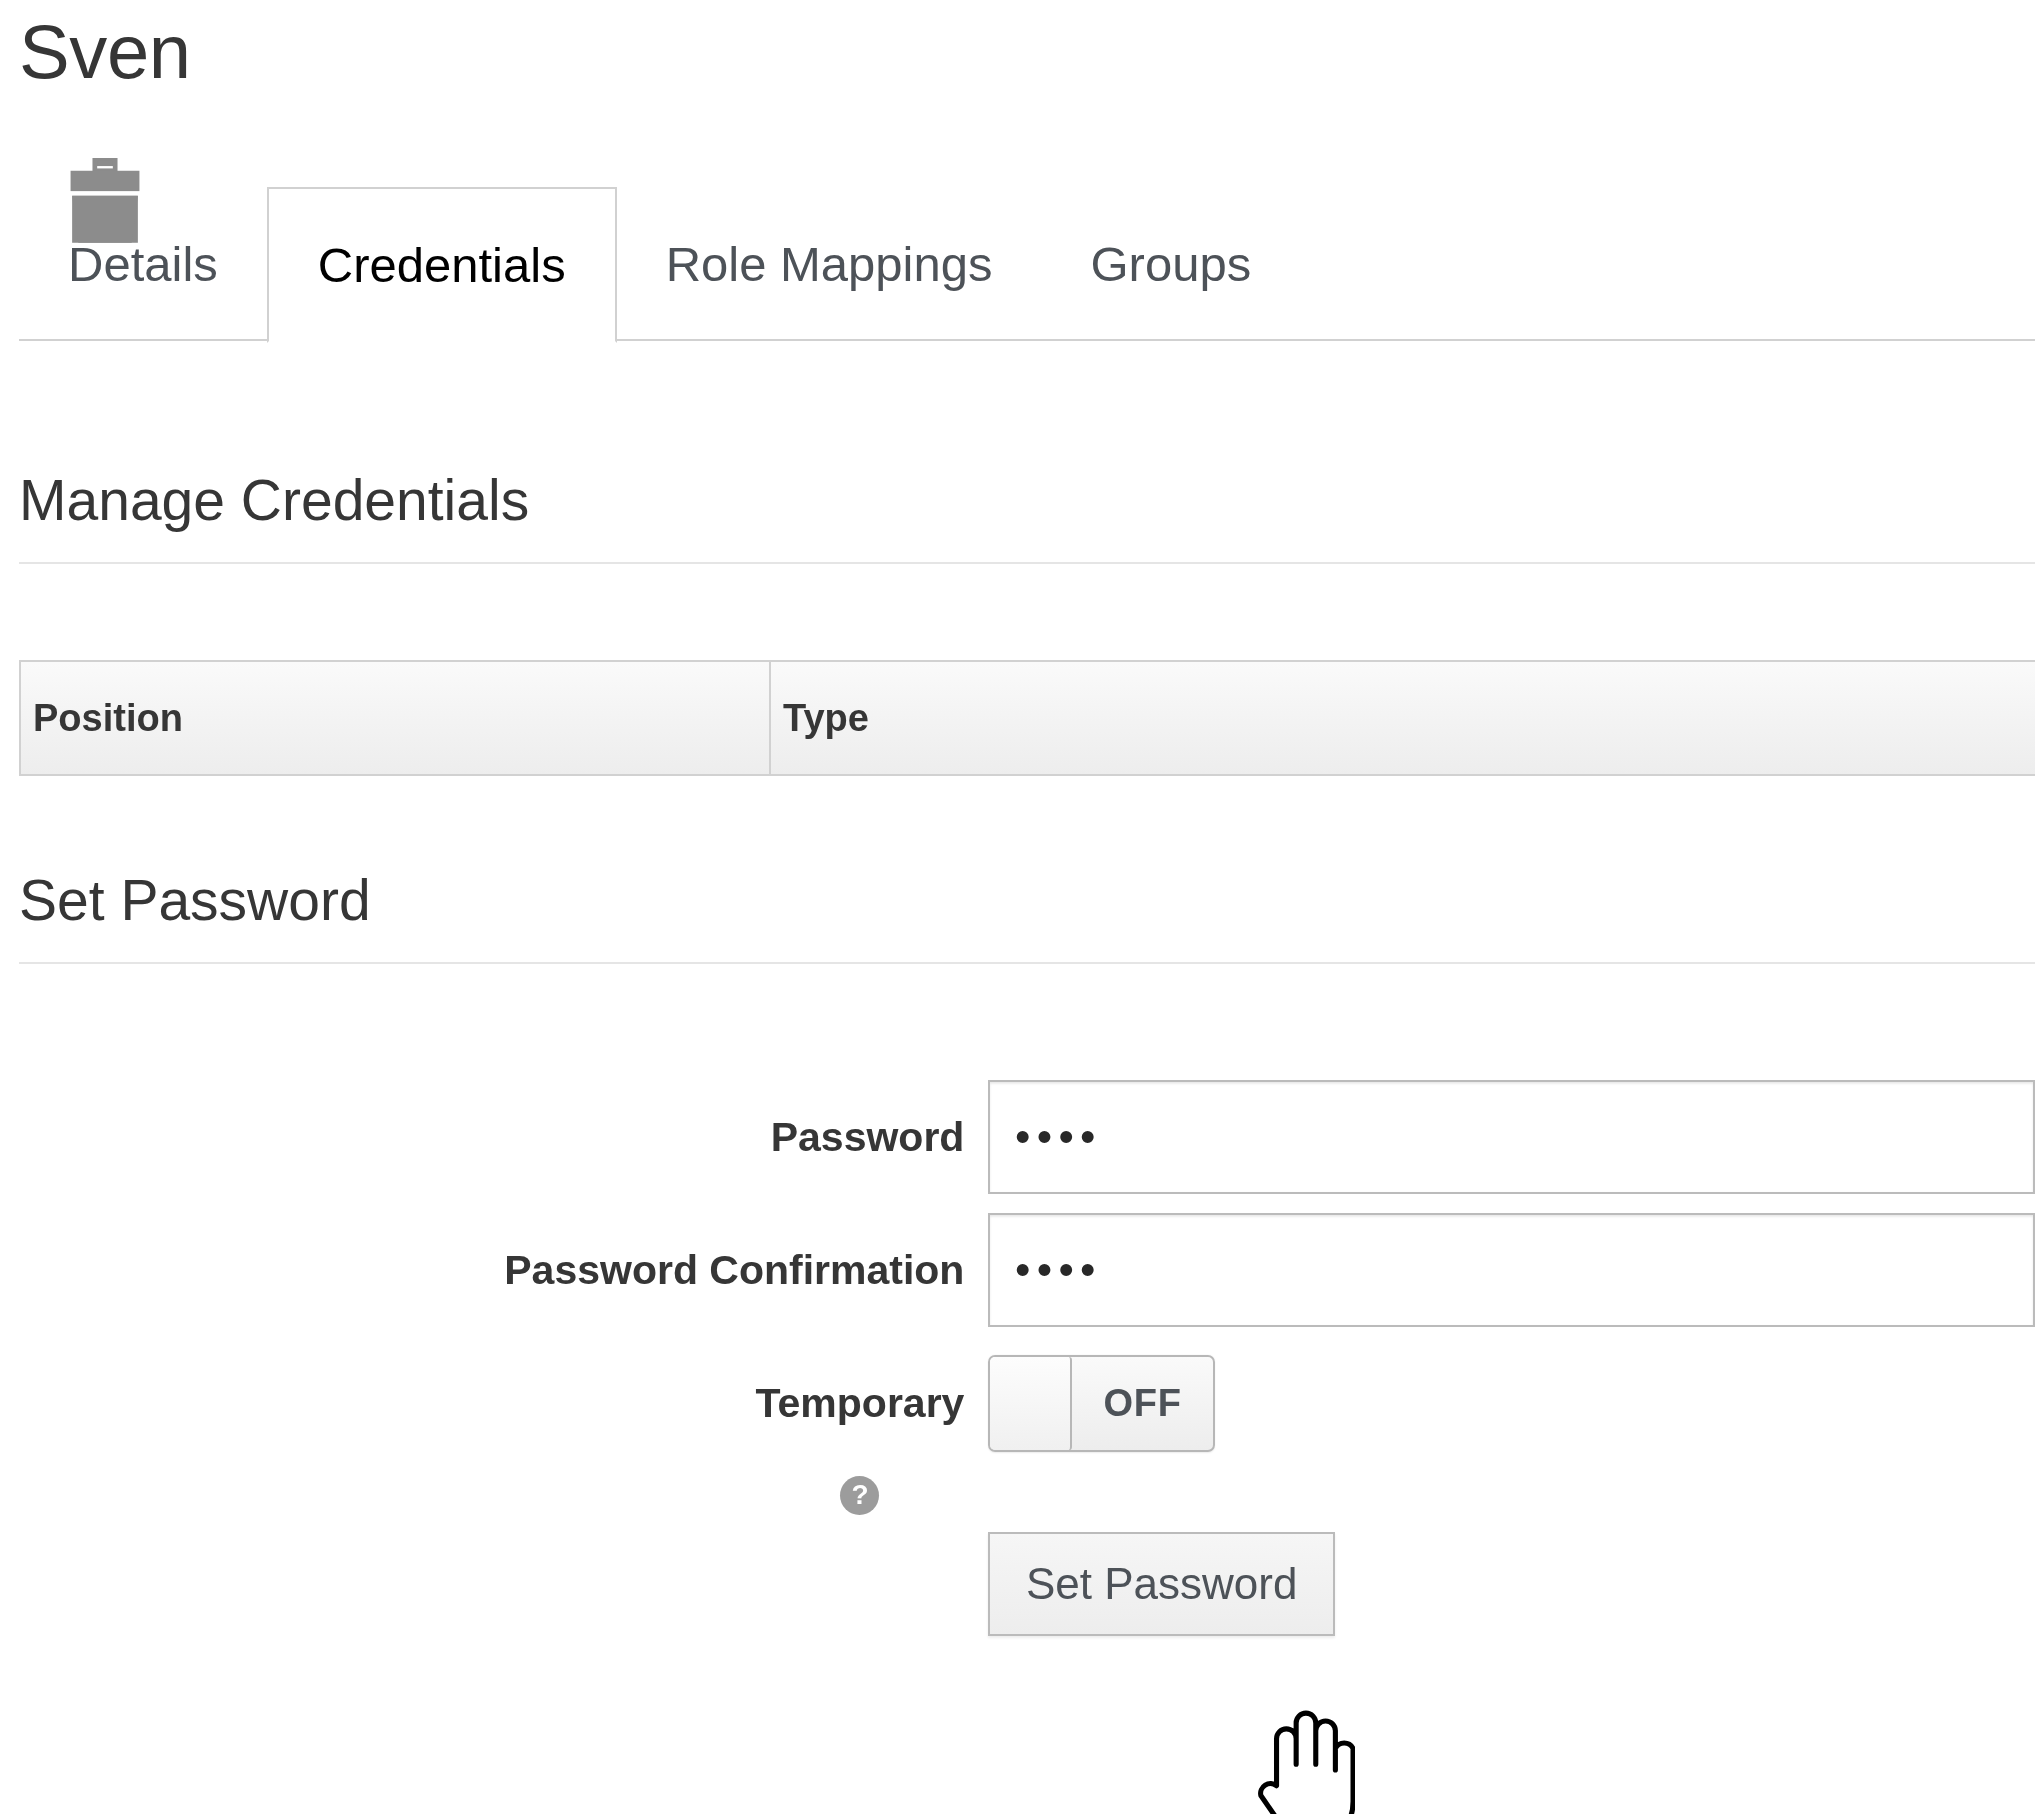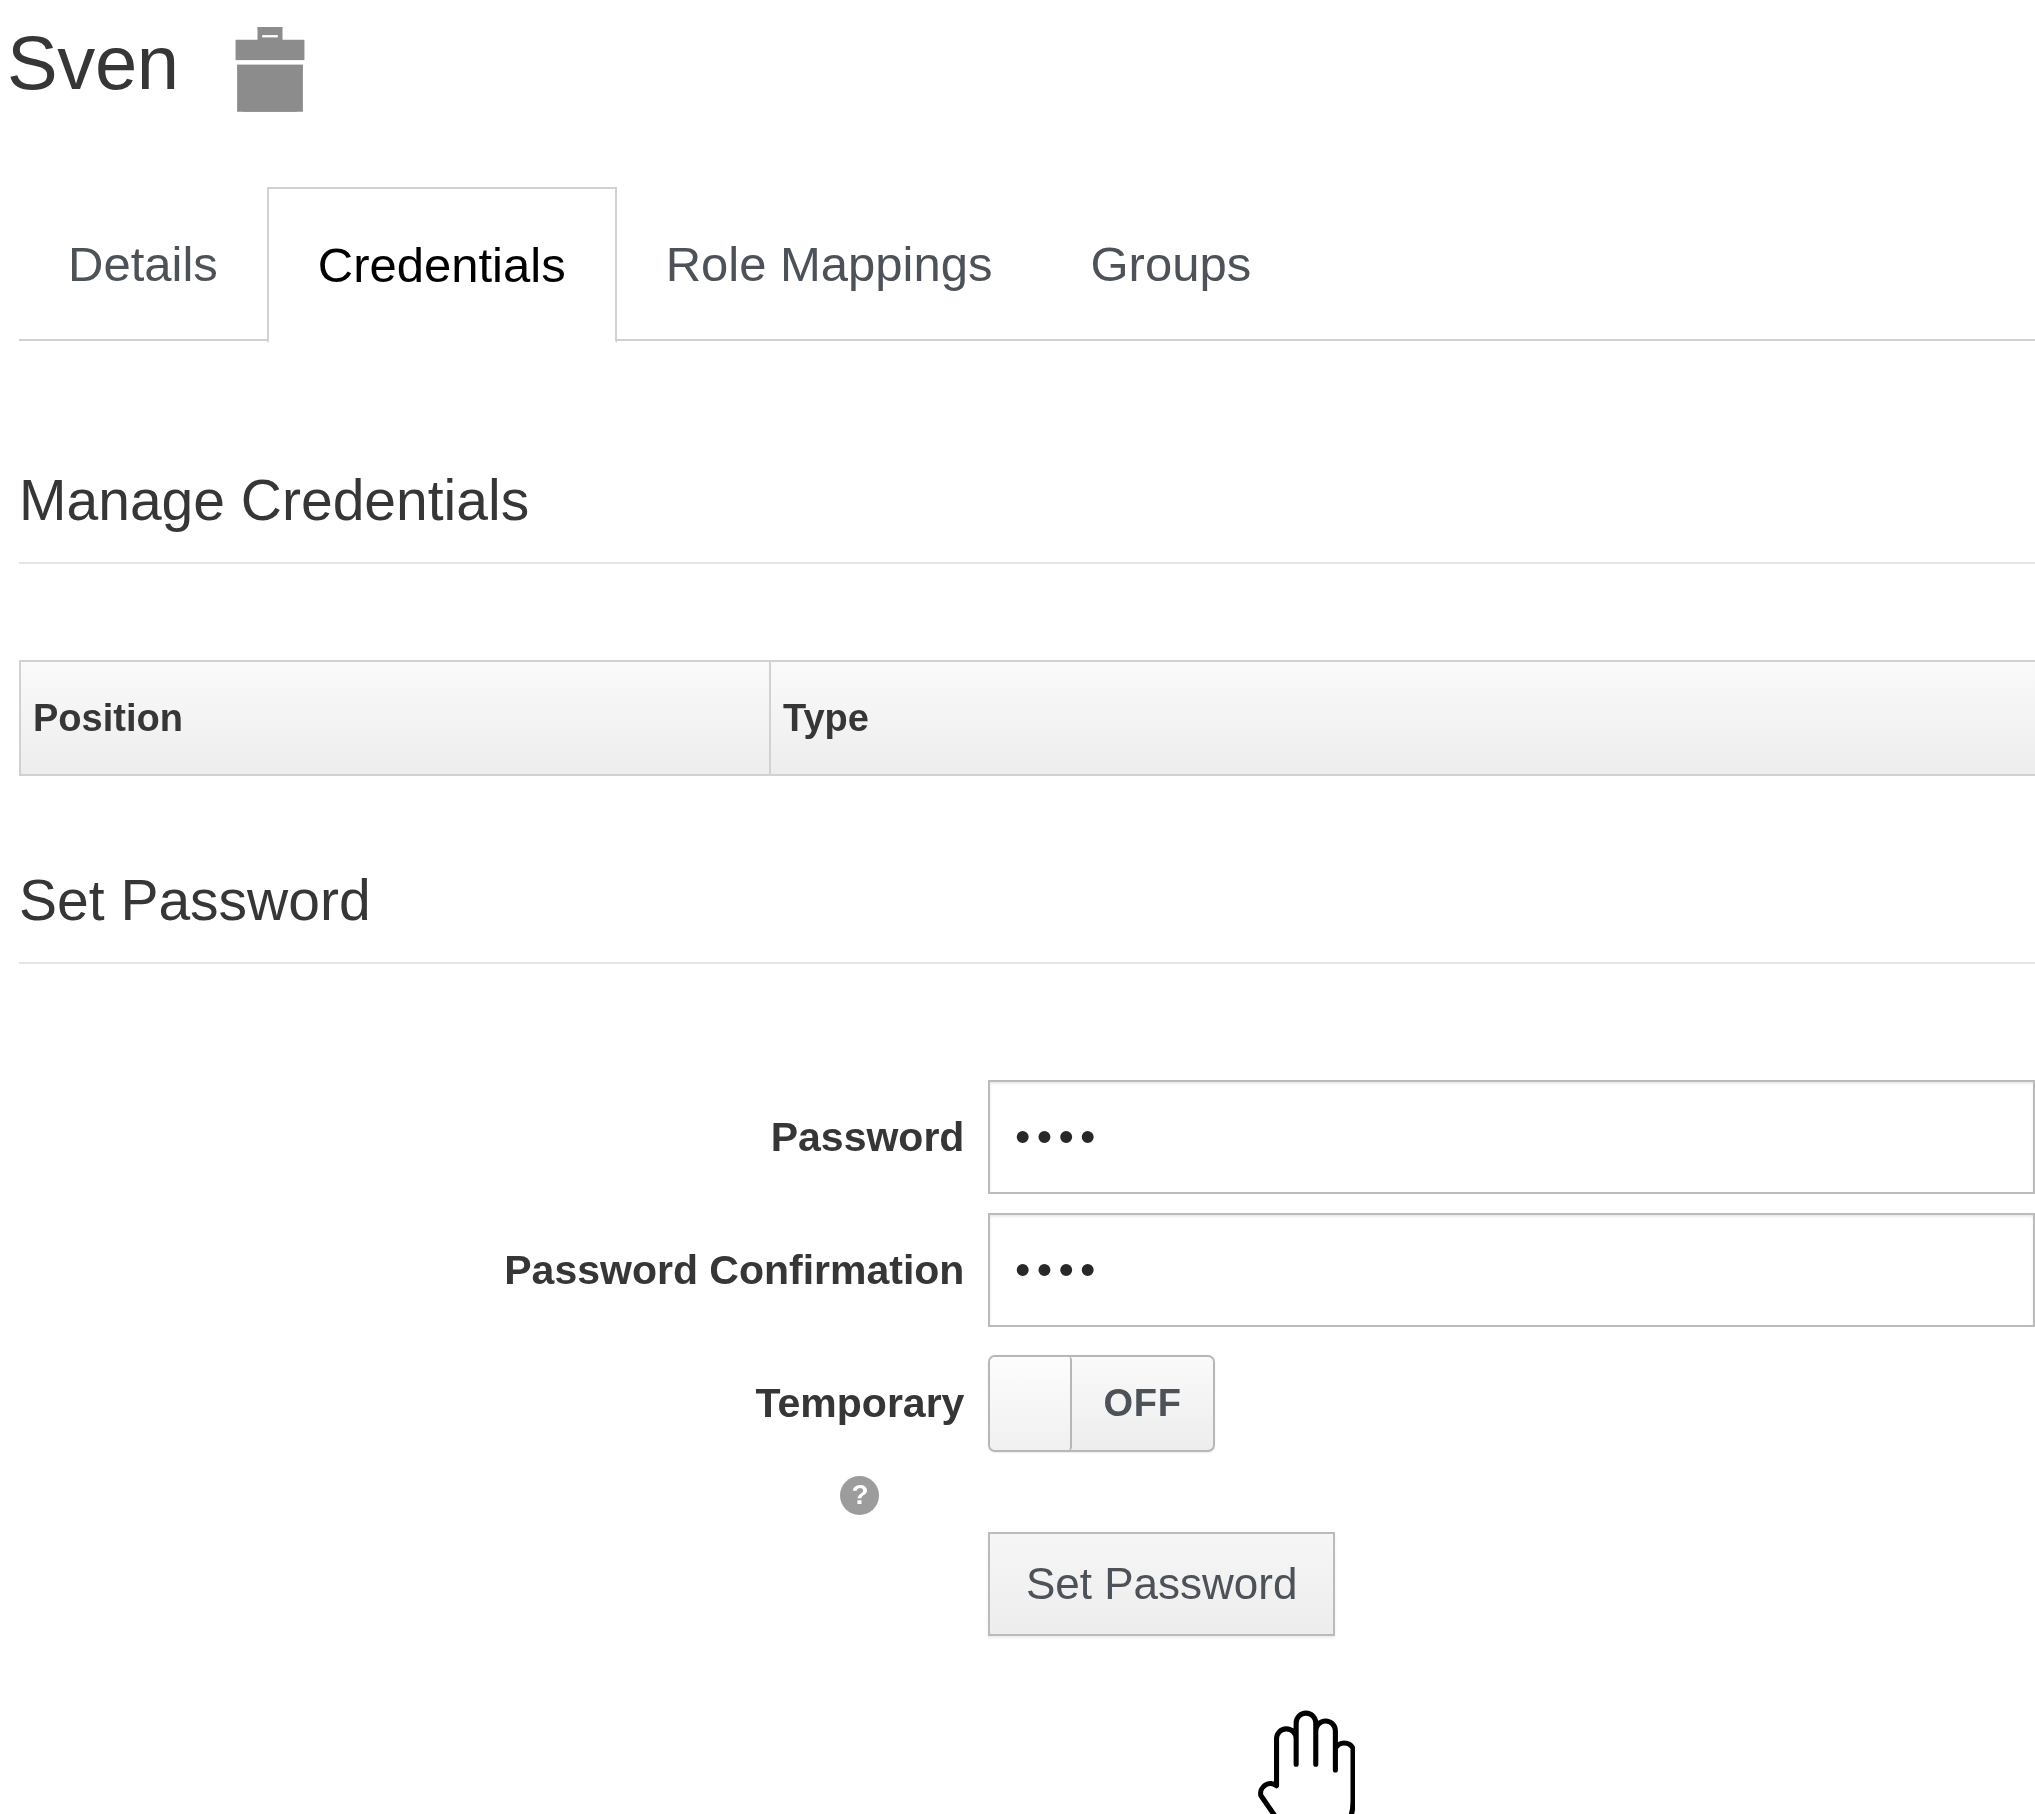--- a/index.html
+++ b/index.html
@@ -12,25 +12,26 @@
     height: 1815px;
     overflow: hidden;
     font-family: "Liberation Sans", sans-serif;
     color: #363636;
     position: relative;
   }
 
   
   .page-header {
     position: absolute;
-    left: 7px;
+    left: 19px;
     top: 14px;
     display: flex;
     align-items: center;
     gap: 55px;
+    flex-direction: column;
   }
   .page-title {
     font-size: 76px;
     font-weight: 300;
     line-height: 1;
     color: #363636;
     letter-spacing: -0.4px;
     white-space: nowrap;
   }
   .trash-icon-wrap {

